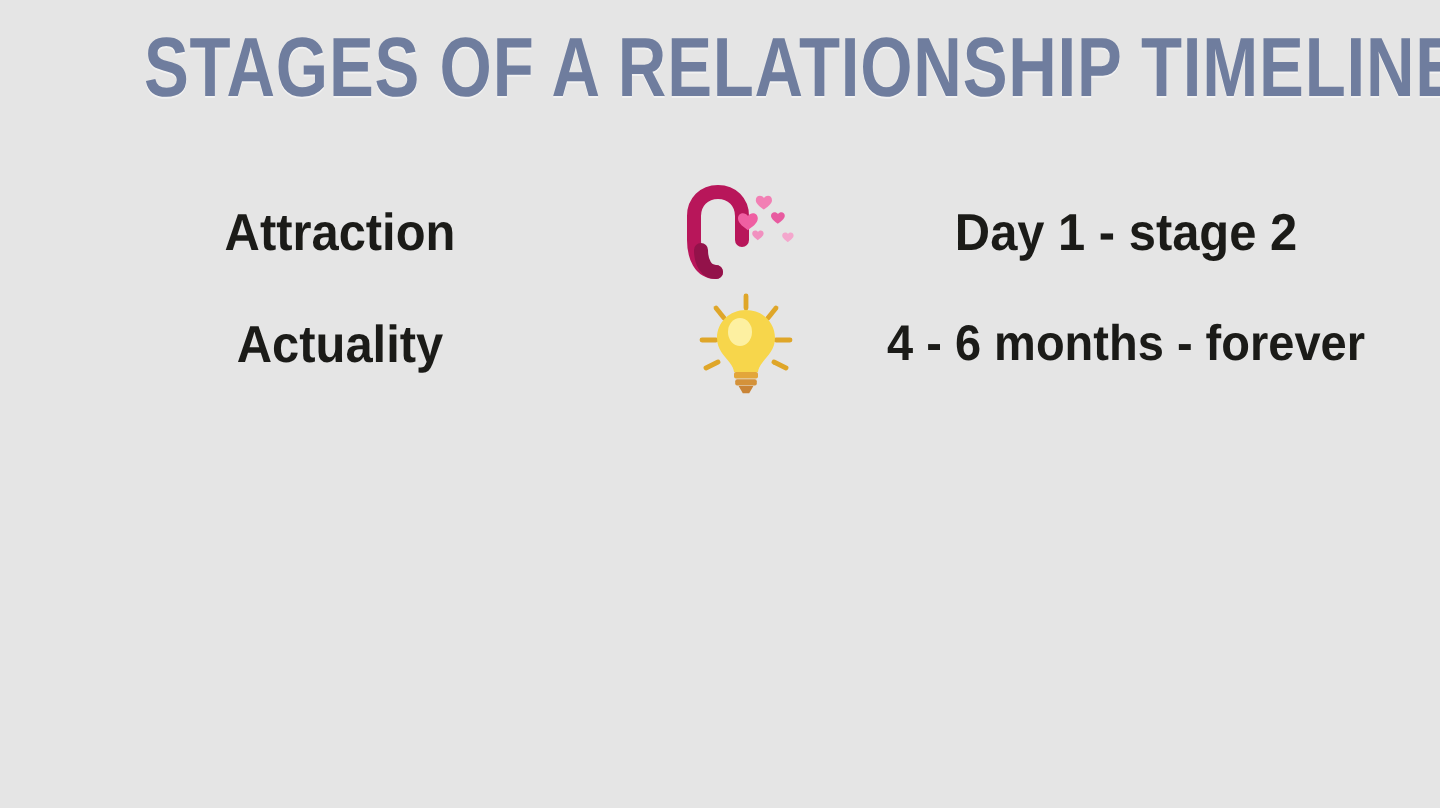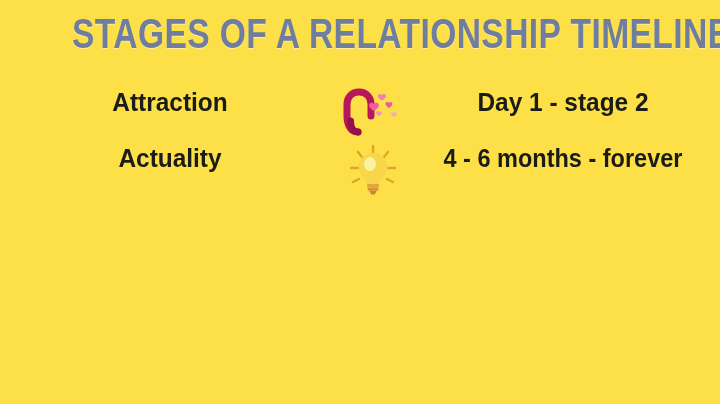--- a/index.html
+++ b/index.html
@@ -45,21 +45,21 @@
     position: absolute;
     top: 88px;
     left: 0;
     width: 720px;
     height: 300px;
   }
   .row {
     position: relative;
     height: 56px;
     display: flex;
-    align-items: flex-start;
+    align-items: center;
   }
   .stage-label {
     width: 340px;
     text-align: center;
     color: #1b1b18;
     font-family: "Liberation Sans Narrow", "Liberation Sans", sans-serif;
     font-weight: 700;
     font-size: 26px;
     line-height: 28px;
     white-space: nowrap;
@@ -88,21 +88,21 @@
 
   
   .row.wide-left .stage-label { font-size: 25px; }
   .row.wide-right .duration-label { font-size: 25px; }
 
   .emoji-svg { display: block; overflow: visible; }
 </style>
 </head>
 <body>
 
-<div id="infographic" style="background: #fde047;">
+<div id="infographic" style="background: #e5e5e5;">
 
   <div id="title" style="color: rgb(111, 125, 158);">STAGES OF A RELATIONSHIP TIMELINE</div>
 
   <div id="rows">
 
     <div class="row">
       <div class="stage-label">Attraction</div>
       <div class="icon-cell">
         <span>
           <svg class="emoji-svg" width="54" height="48" viewBox="0 0 54 48" aria-hidden="true">

